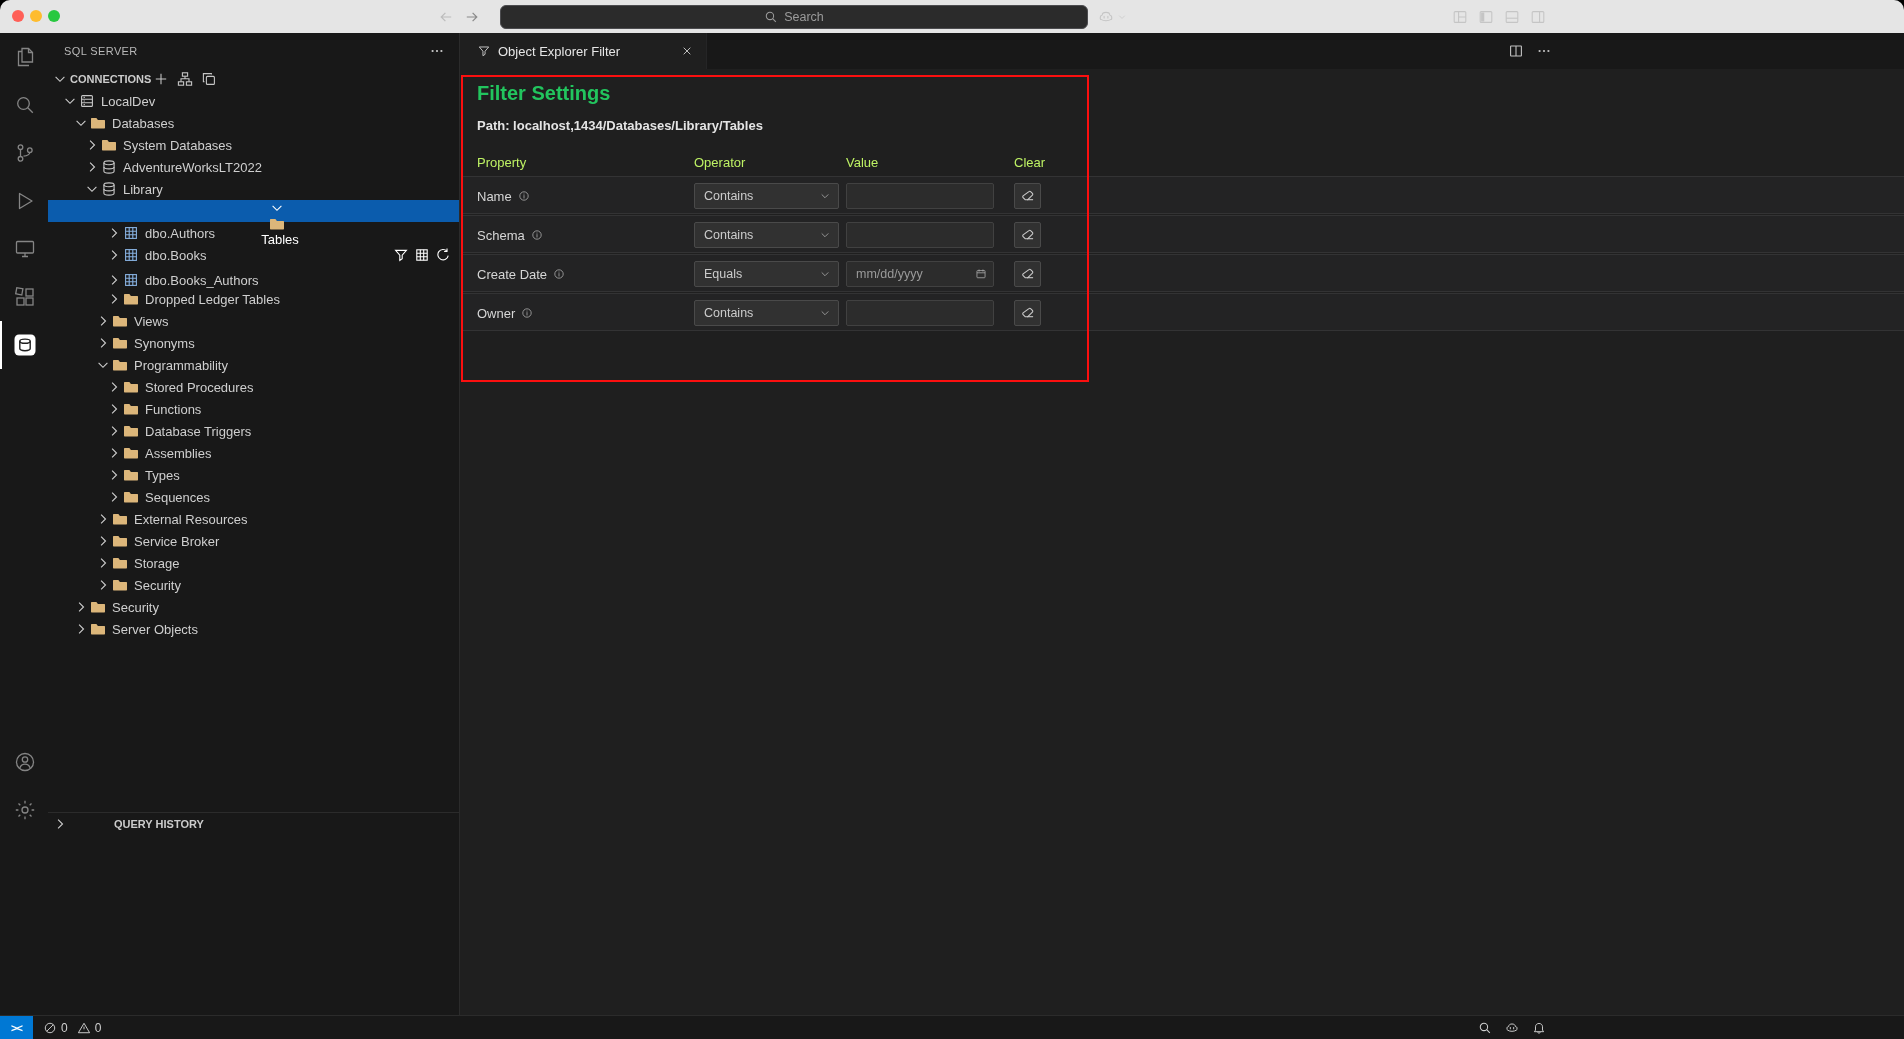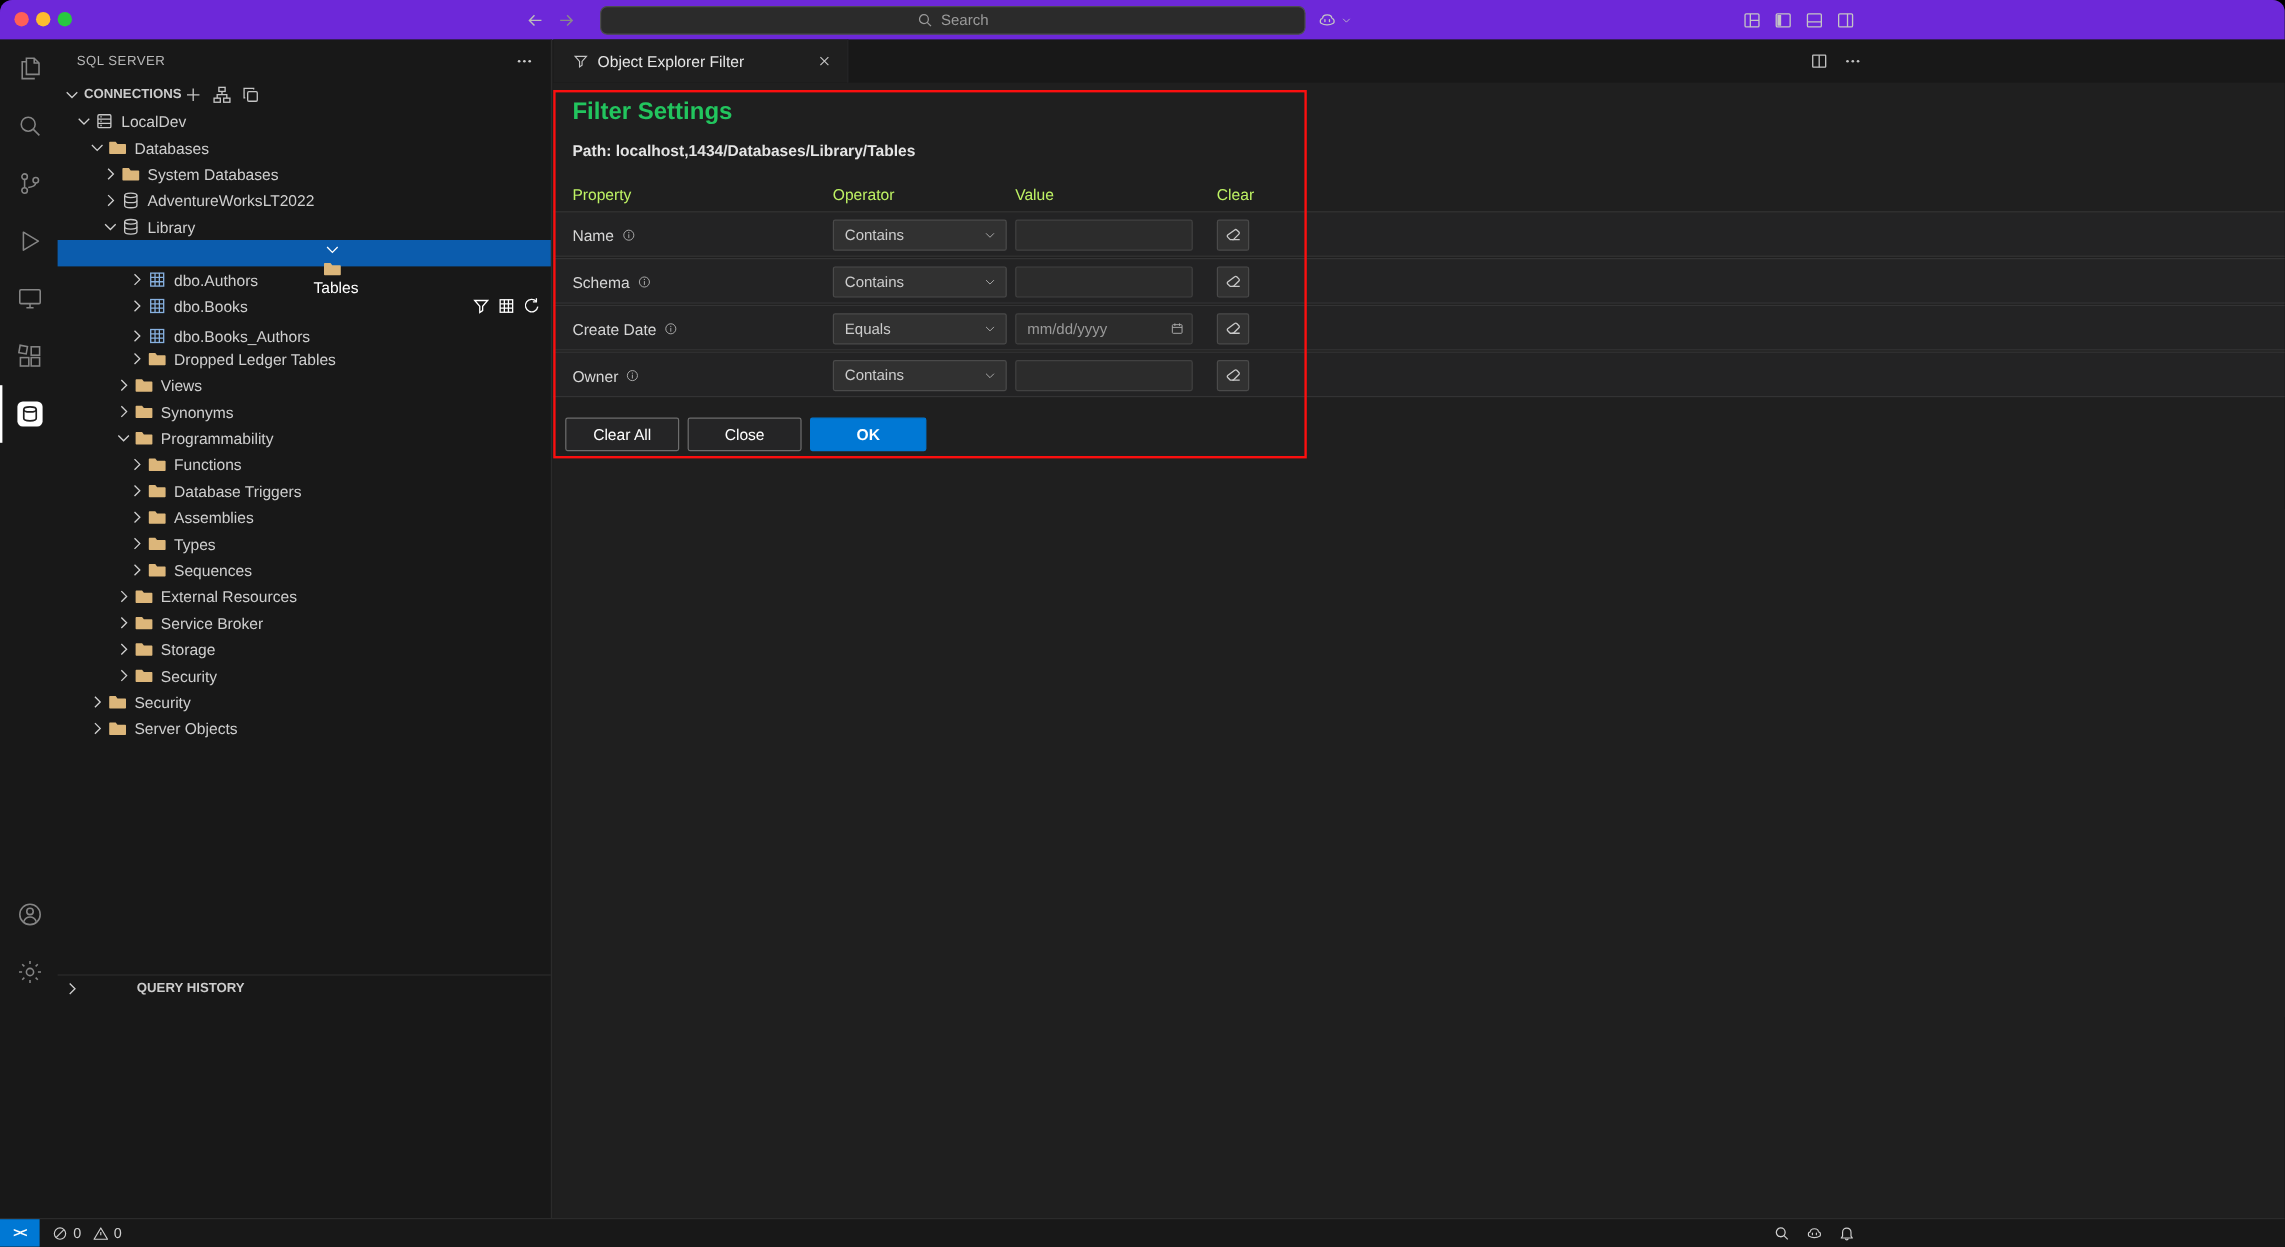--- a/index.html
+++ b/index.html
@@ -12,21 +12,21 @@
          border-radius:10px 10px 0 0; overflow:hidden; user-select:none; }
 
   .ic { display:inline-block; width:16px; height:16px; flex:none; }
   .ic svg { width:100%; height:100%; display:block; }
   .ic14 { width:14px; height:14px; }
   .ic12 { width:12px; height:12px; }
   .ic10 { width:10px; height:10px; }
   .ic24 { width:24px; height:24px; }
 
   
-  .titlebar { position:absolute; top:0; left:0; width:100%; height:33px; background:#6d28d9; }
+  .titlebar { position:absolute; top:0; left:0; width:100%; height:33px; background:#e5e5e5; }
   .traffic { position:absolute; left:12px; top:10px; display:flex; gap:6px; }
   .tl { width:12px; height:12px; border-radius:50%; }
   .tl.red { background:#ff5f57; } .tl.yellow { background:#febc2e; } .tl.green { background:#28c840; }
   .nav-arrows { position:absolute; left:438px; top:0; height:33px; display:flex; align-items:center; gap:10px; color:#bcbcbc; }
   .dim { color:#8a8a8a; }
   .searchbox { position:absolute; left:500px; top:5px; width:588px; height:24px; background:#2b2b2b;
                border:1px solid #4c4c4f; border-radius:6px; display:flex; align-items:center; justify-content:center;
                gap:6px; color:#9b9b9b; font-size:12.5px; cursor:pointer; }
   .copilot-btn { position:absolute; left:1098px; top:0; height:33px; display:flex; align-items:center; gap:3px; color:#c5c5c5; cursor:pointer; }
   .tb-right { position:absolute; left:1452px; top:0; height:33px; display:flex; align-items:center; gap:10px; color:#c5c5c5; }
@@ -499,20 +499,33 @@
           <span class="ic chev">
             <svg viewBox="0 0 16 16" fill="none" stroke="currentColor" stroke-width="1.1">
               <path d="M6.1 3.6 10.5 8l-4.4 4.4"></path>
             </svg>
           </span>
           <span class="ic">
             <svg viewBox="0 0 16 16">
               <path fill="#dcb67a" d="M1.6 3.1h4.8l1.5 1.9h6.5c.3 0 .6.3.6.6v7.2c0 .3-.3.6-.6.6H1.6c-.3 0-.6-.3-.6-.6V3.7c0-.3.3-.6.6-.6z"></path>
             </svg>
           </span>
+          <span class="tree-label">Stored Procedures</span>
+        </div>
+        <div class="tree-row" style="padding-left: 58px;">
+          <span class="ic chev">
+            <svg viewBox="0 0 16 16" fill="none" stroke="currentColor" stroke-width="1.1">
+              <path d="M6.1 3.6 10.5 8l-4.4 4.4"></path>
+            </svg>
+          </span>
+          <span class="ic">
+            <svg viewBox="0 0 16 16">
+              <path fill="#dcb67a" d="M1.6 3.1h4.8l1.5 1.9h6.5c.3 0 .6.3.6.6v7.2c0 .3-.3.6-.6.6H1.6c-.3 0-.6-.3-.6-.6V3.7c0-.3.3-.6.6-.6z"></path>
+            </svg>
+          </span>
           <span class="tree-label">Functions</span>
         </div>
         <div class="tree-row" style="padding-left: 58px;">
           <span class="ic chev">
             <svg viewBox="0 0 16 16" fill="none" stroke="currentColor" stroke-width="1.1">
               <path d="M6.1 3.6 10.5 8l-4.4 4.4"></path>
             </svg>
           </span>
           <span class="ic">
             <svg viewBox="0 0 16 16">
@@ -806,25 +819,20 @@
           <button class="clear-btn">
             <span class="ic">
               <svg viewBox="0 0 16 16" fill="none" stroke="#c8c8c8" stroke-width="1.1">
                 <path d="M8.9 3.6a1.2 1.2 0 0 1 1.7 0l1.8 1.8a1.2 1.2 0 0 1 0 1.7l-4.6 4.6H5.2L3.1 9.6a1.2 1.2 0 0 1 0-1.7z"></path>
                 <path d="M6.9 11.7h6.2"></path>
               </svg>
             </span>
           </button>
         </div>
       </div>
-    <div class="fbtns">
-        <button class="fbtn">Clear All</button>
-        <button class="fbtn">Close</button>
-        <button class="fbtn primary">OK</button>
-      </div>
   </div>
 
   <div class="redbox"></div>
 
   <div class="statusbar">
     <div class="remote">
       <span>&gt;&lt;</span>
     </div>
     <div class="problems">
       <span class="ic ic14">

